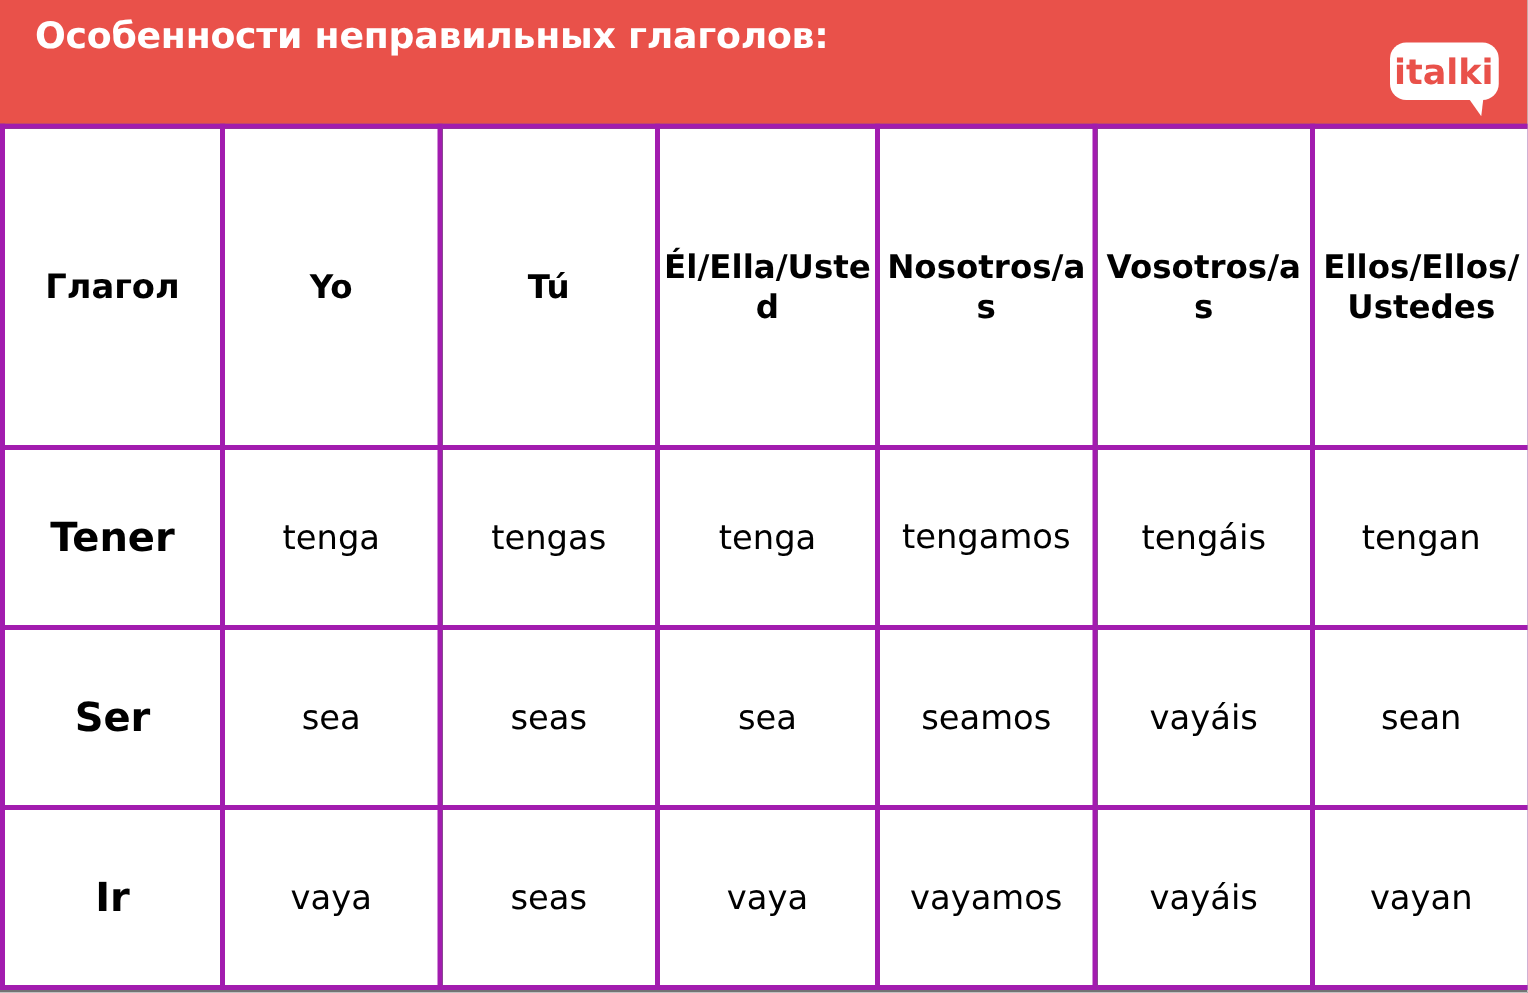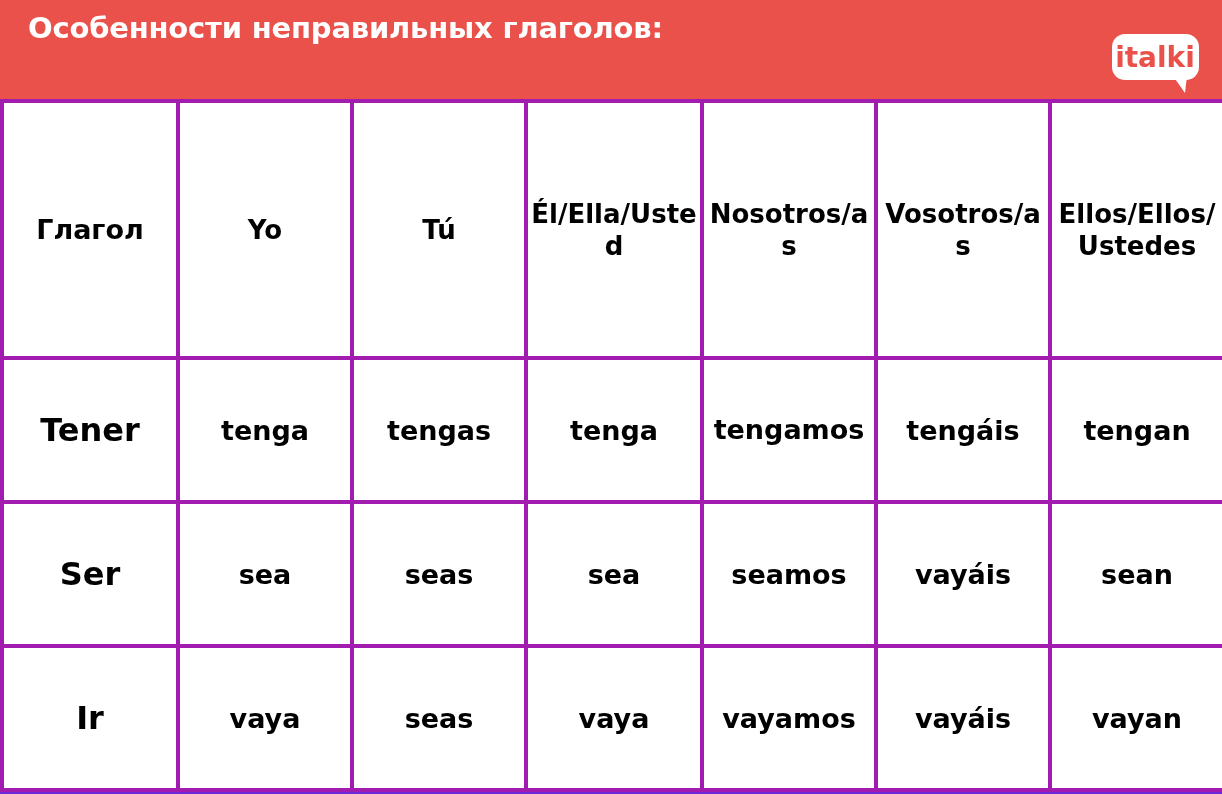--- a/index.html
+++ b/index.html
@@ -11,21 +11,21 @@
     width: 1222px;
     height: 794px;
     font-family: "DejaVu Sans", sans-serif;
     overflow: hidden;
   }
 
   .page {
     position: relative;
     width: 1222px;
     height: 794px;
-    background: #6d28d9;
+    background: #737373;
     box-sizing: border-box;
   }
 
   
   .banner {
     position: relative;
     width: 1222px;
     height: 99px;
     background: #e9514a;
     box-sizing: border-box;
@@ -102,21 +102,21 @@
     line-height: 32px;
     font-family: "DejaVu Sans", sans-serif;
   }
   tr.head-row th.verb-head { font-size: 27px; }
 
   
   tr.body-row { height: 144px; }
   tr.body-row td {
     font-size: 27px;
     line-height: 33px;
-    font-weight: bold;
+    font-weight: normal;
     font-family: "DejaVu Sans", sans-serif;
   }
   tr.body-row td.verb-cell {
     font-weight: bold;
     font-size: 32px;
   }
   tr.body-row td.narrow-wrap {
     font-size: 27px;
     line-height: 36px;
   }

